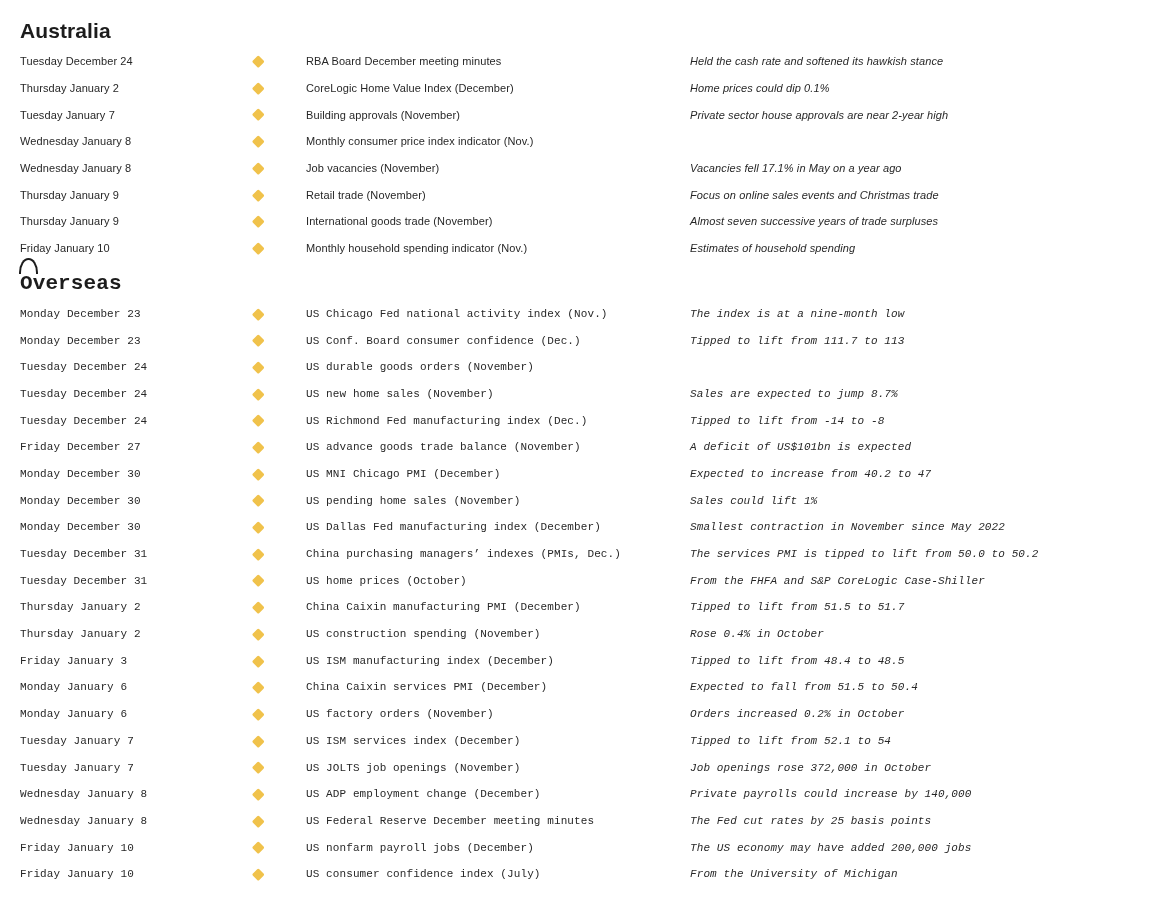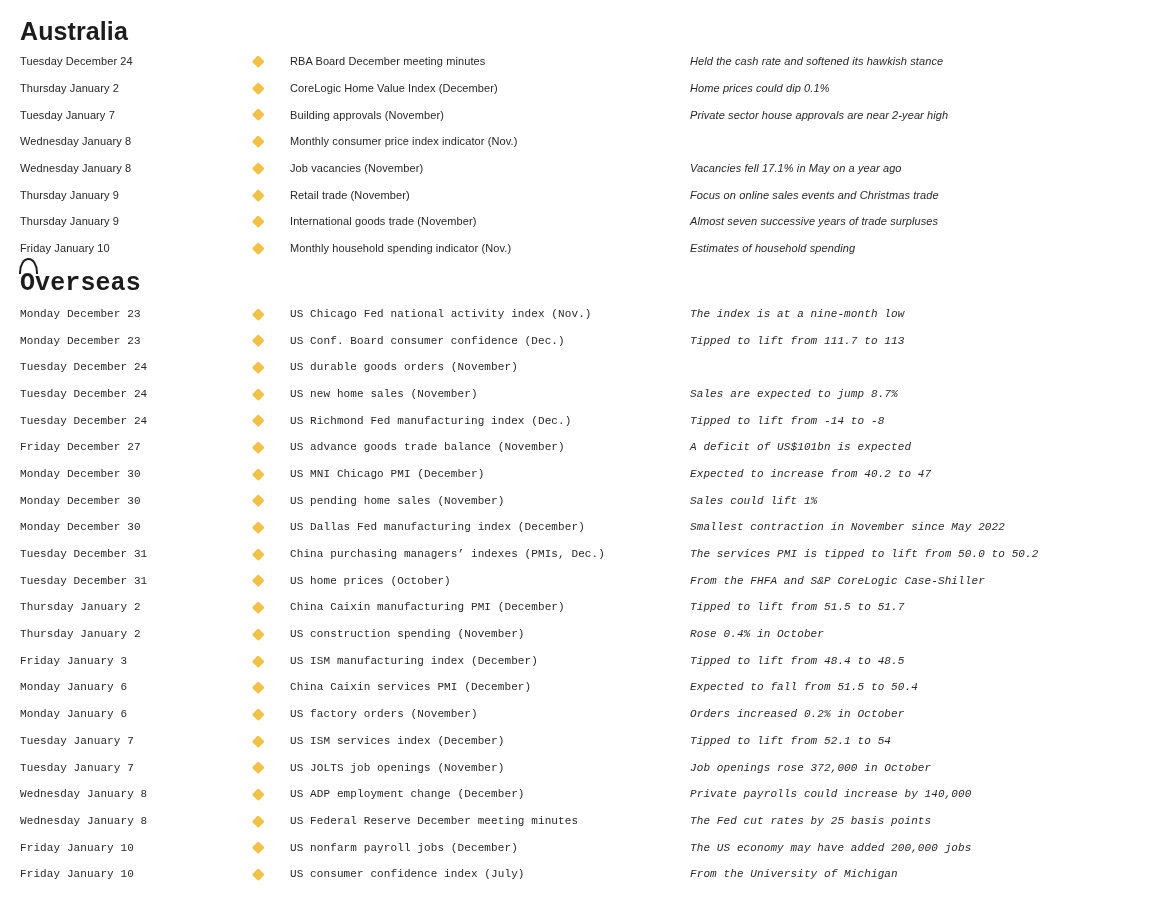--- a/index.html
+++ b/index.html
@@ -24,21 +24,21 @@
     margin-top: 4px;
     font-family: Liberation Mono, monospace;
   }
   .section-title-wrap {
     position: relative;
     height: 30px;
     display: flex;
     align-items: flex-end;
   }
   .section-title {
-    font-size: 25px;
+    font-size: 21px;
     font-weight: 700;
     line-height: 24px;
     color: var(--heading, #1c1c1c);
     letter-spacing: 0.1px;
   }
   .arc-mark {
     display: none;
     position: absolute;
     left: -1px;
     top: -8px;
@@ -71,20 +71,21 @@
     height: 8.5px;
     background: var(--accent, #F0C24B);
     transform: rotate(45deg);
     border-radius: 1.5px;
     margin-left: 4px;
   }
   .cell-event {
     color: var(--text, #272727);
     letter-spacing: 0.1px;
     white-space: nowrap;
+    margin-left: 16px;
   }
   .cell-note {
     font-style: italic;
     color: var(--text, #272727);
     letter-spacing: 0.1px;
     white-space: nowrap;
   }
 </style>
 </head>
 <body style="--accent: #F0C24B; --text: #272727; --heading: #1c1c1c;">

